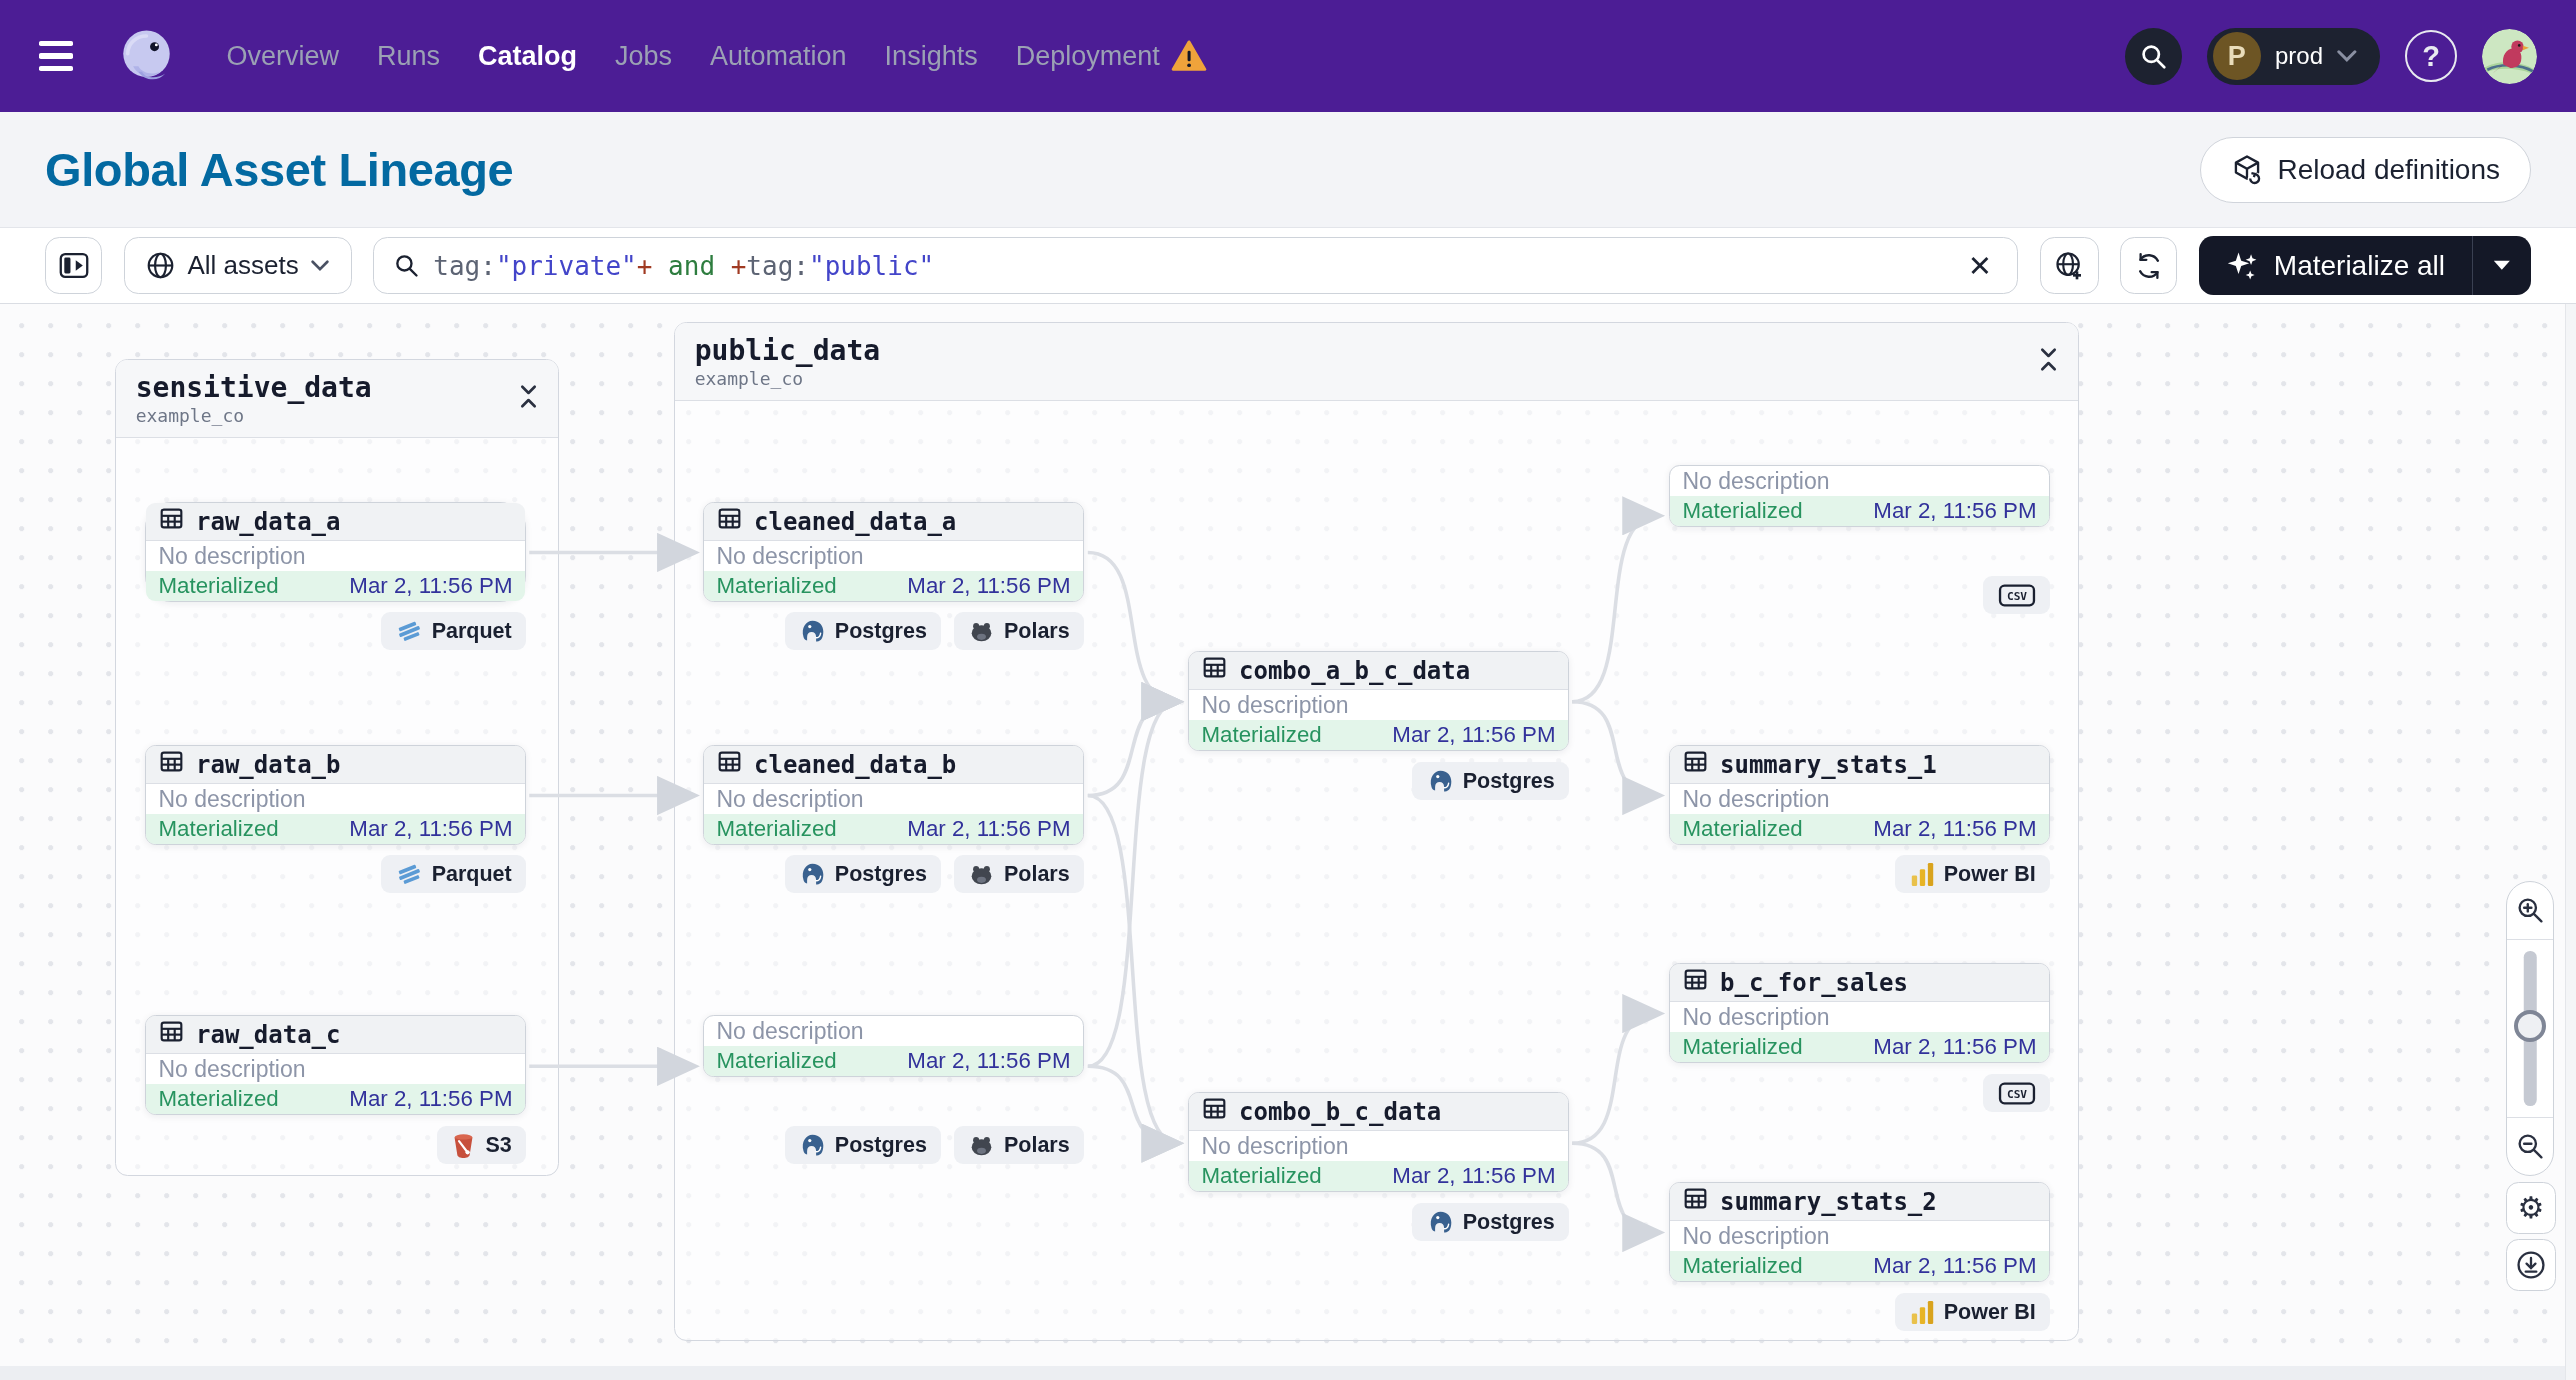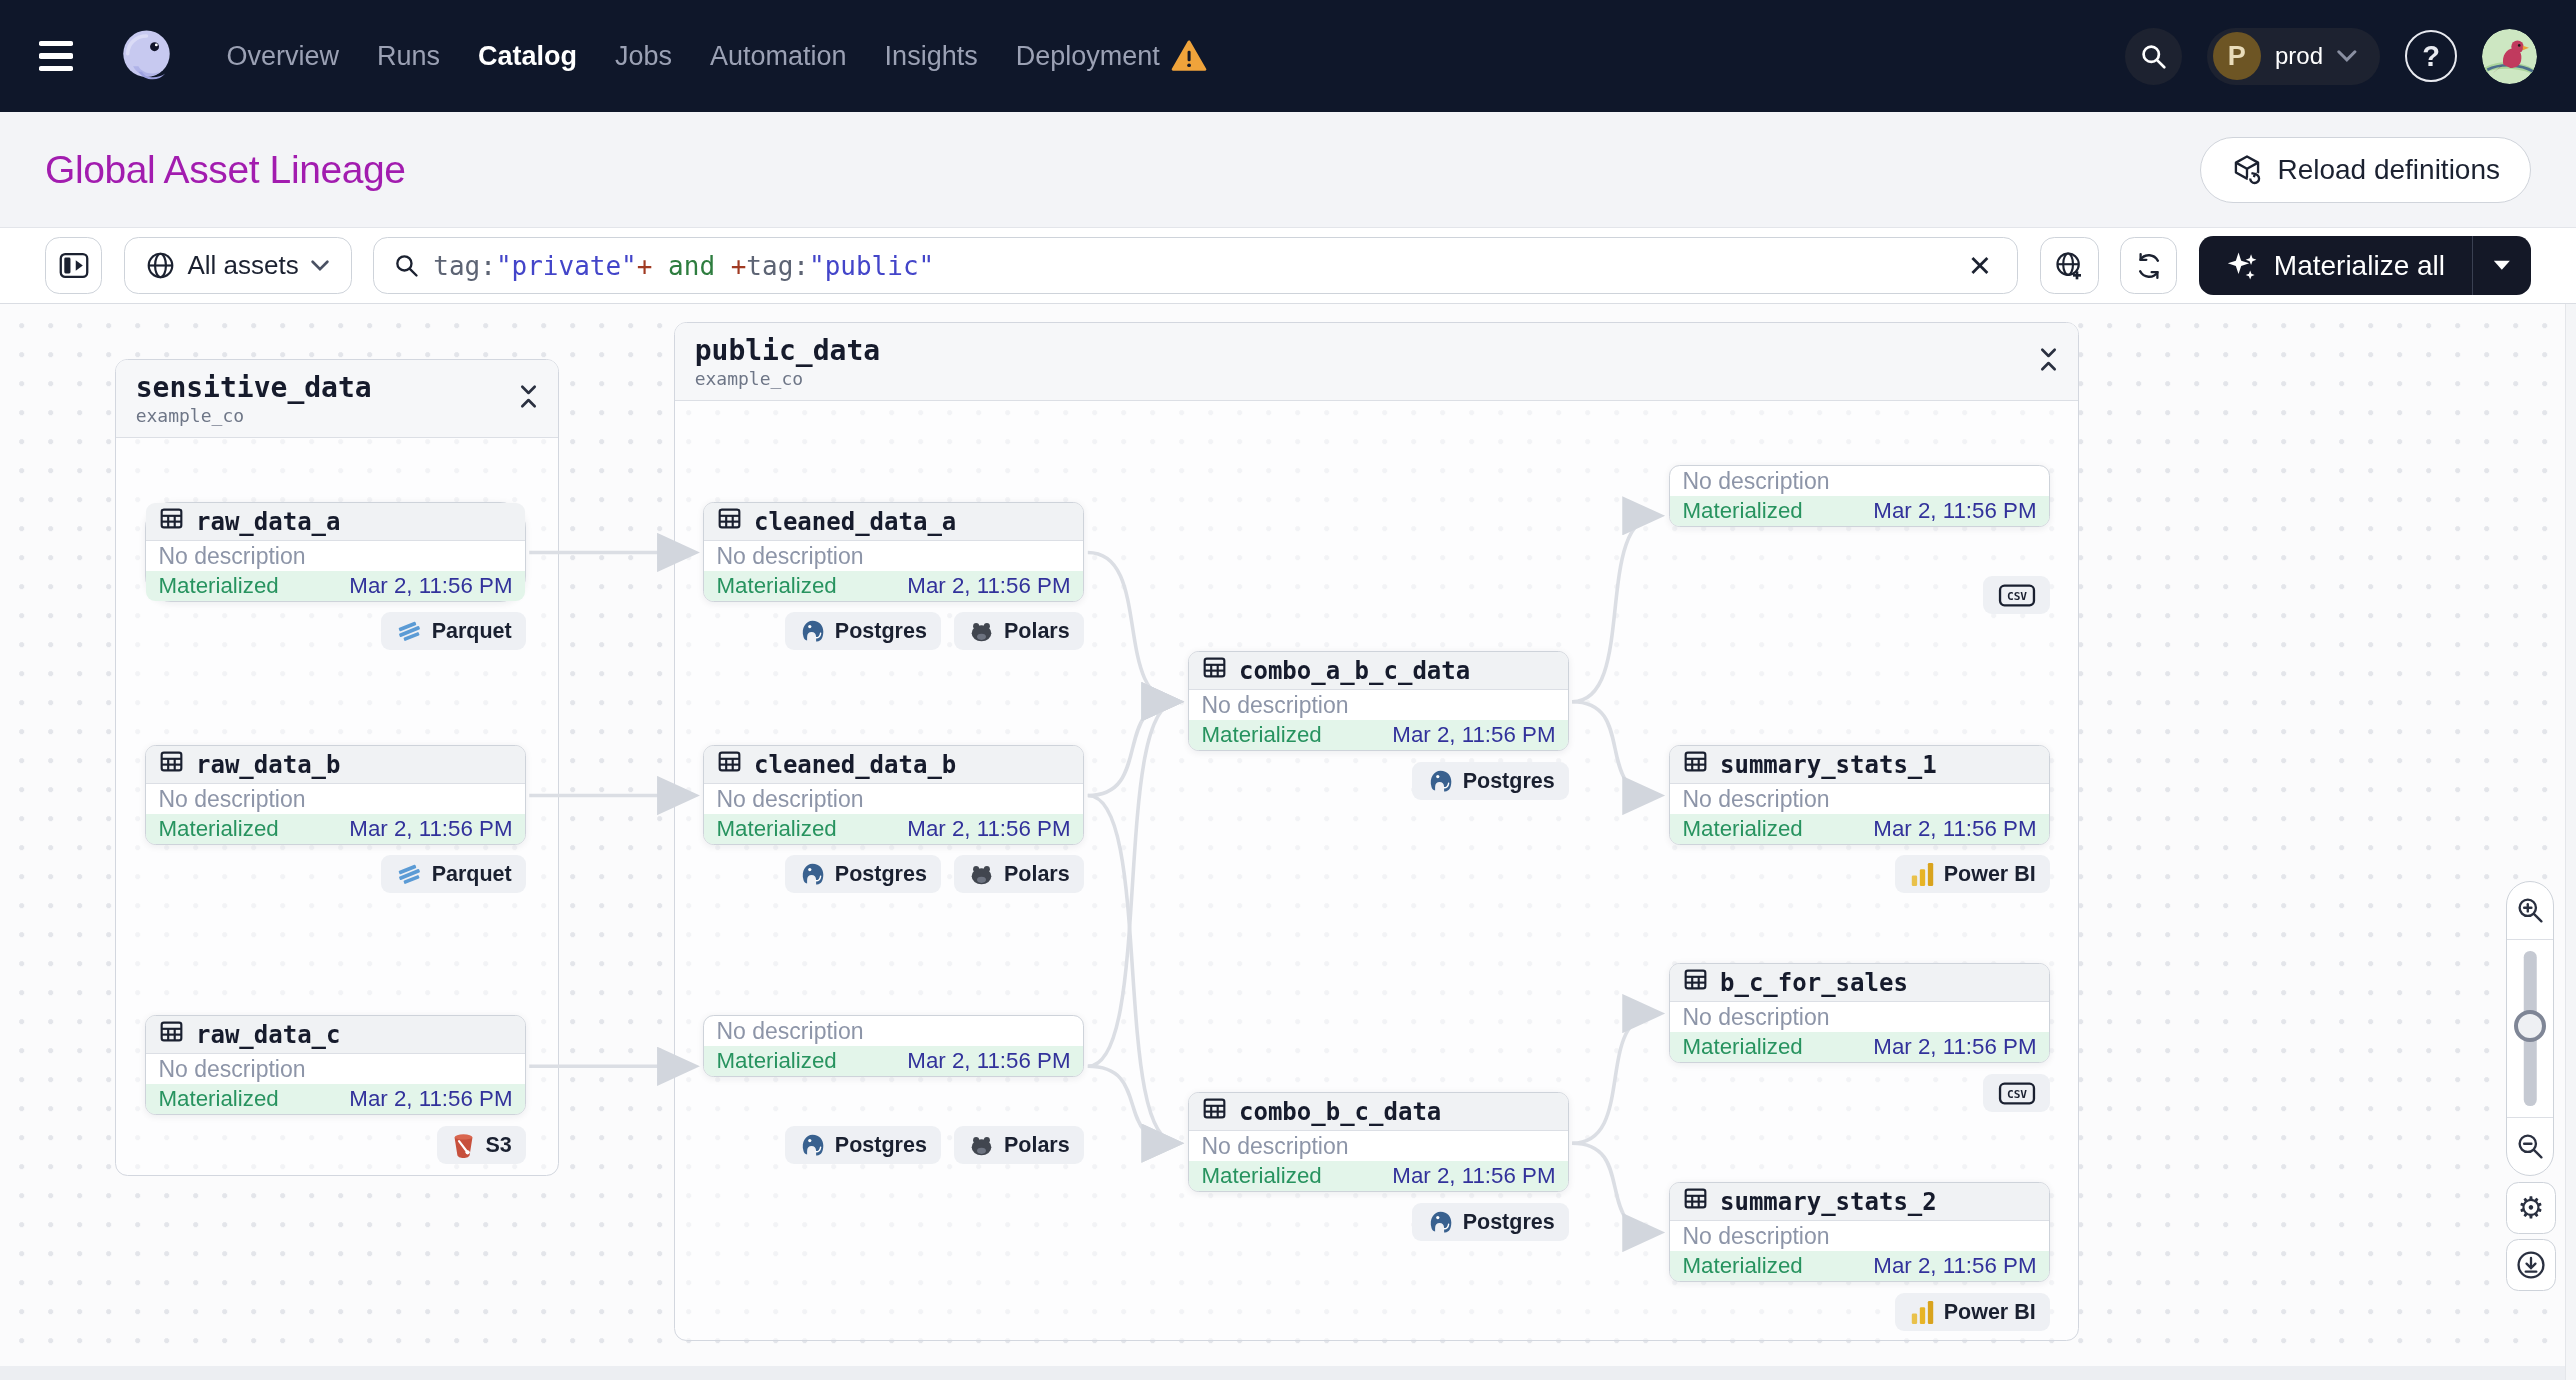--- a/index.html
+++ b/index.html
@@ -1,20 +1,20 @@
 <!DOCTYPE html>
 <html style="font-size:14.3px"><head>
 <meta charset="utf-8">
 <style>
   * { box-sizing: border-box; margin: 0; padding: 0; }
   html,body { width: 2576px; height: 1380px; overflow: hidden;
     font-family: "Liberation Sans", sans-serif; background:#fbfbfc; }
 
   
-  .navbar { height:112px; background:#0f172a; display:flex; align-items:center;
+  .navbar { height:112px; background:#4c1d95; display:flex; align-items:center;
     padding:0 39px; gap:0; }
   .nav-left { display:flex; align-items:center; gap:34px; }
   .hamburger { width:39px; height:36px; display:flex; flex-direction:column;
     justify-content:center; gap:7.2px; cursor:pointer; }
   .hamburger span { display:block; width:34px; height:5.4px; background:#fff; border-radius:1.8px; }
   .logo { width:59px; height:59px; margin-left:5.4px; }
   .nav-items { display:flex; align-items:center; gap:38px; margin-left:16px; }
   .nav-item { color:#9ba1b4; font-size:27px; cursor:pointer; }
   .nav-item.active { color:#ffffff; font-weight:bold; }
   .nav-warning { display:flex; align-items:center; margin-left:-23px; }
@@ -29,21 +29,21 @@
     justify-content:center; }
   .env-label { color:#fff; font-size:24px; }
   .help-btn { width:52px; height:52px; border-radius:50%; border:2.7px solid #e8eaf0;
     color:#e8eaf0; font-size:29px; font-weight:bold; display:flex; align-items:center;
     justify-content:center; cursor:pointer; background:transparent; }
   .user-avatar { width:55px; height:55px; border-radius:50%; overflow:hidden; cursor:pointer; }
 
   
   .page-header { height:116px; background:#f3f4f7; border-bottom:1.8px solid #e3e5ea;
     display:flex; align-items:center; padding:0 45px; }
-  .page-title { font-size:39px; font-weight:normal; color:#a21caf; letter-spacing:-0.4px; }
+  .page-title { font-size:47px; font-weight:bold; color:#0369a1; letter-spacing:-0.4px; }
   .header-spacer { flex:1; }
   .reload-btn { height:66px; background:#ffffff; border:1.8px solid #d0d4db; border-radius:34px;
     display:flex; align-items:center; gap:14.3px; padding:0 30px; font-size:28px; color:#1b2130;
     cursor:pointer; }
 
   
   .toolbar { height:76px; background:#ffffff; border-bottom:1.8px solid #dadde3;
     display:flex; align-items:center; padding:0 45px; gap:21.5px; }
   .tool-btn { height:57px; min-width:57px; background:#fff; border:1.8px solid #ced3da;
     border-radius:14.3px; display:flex; align-items:center; justify-content:center;

